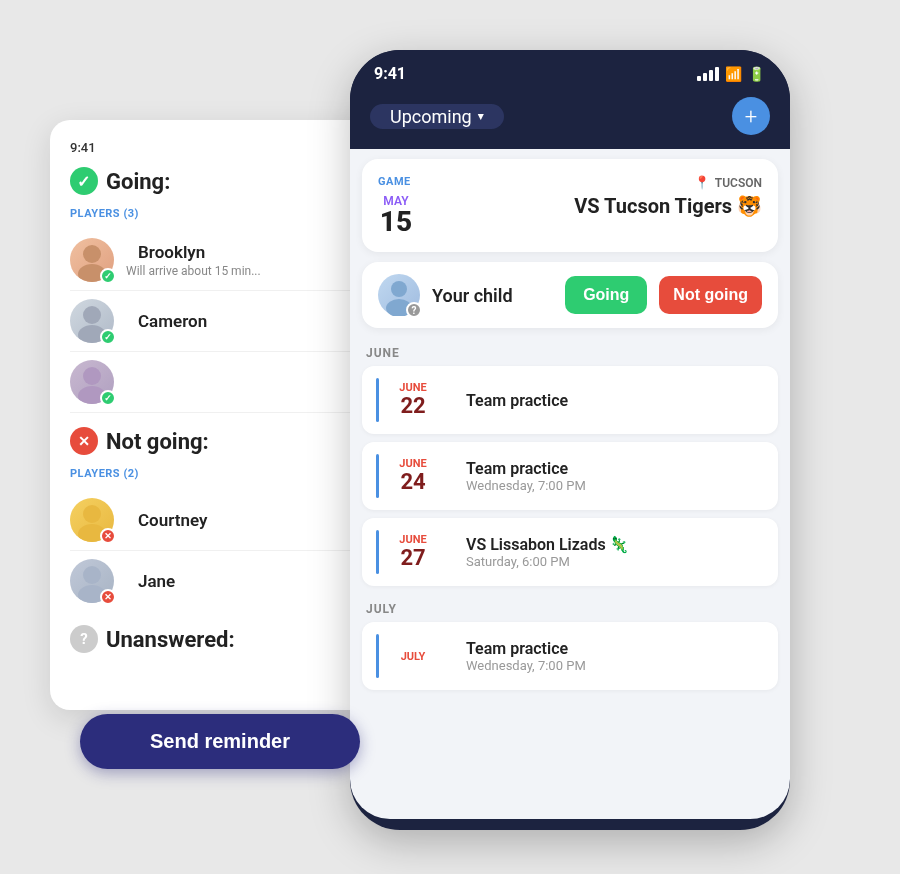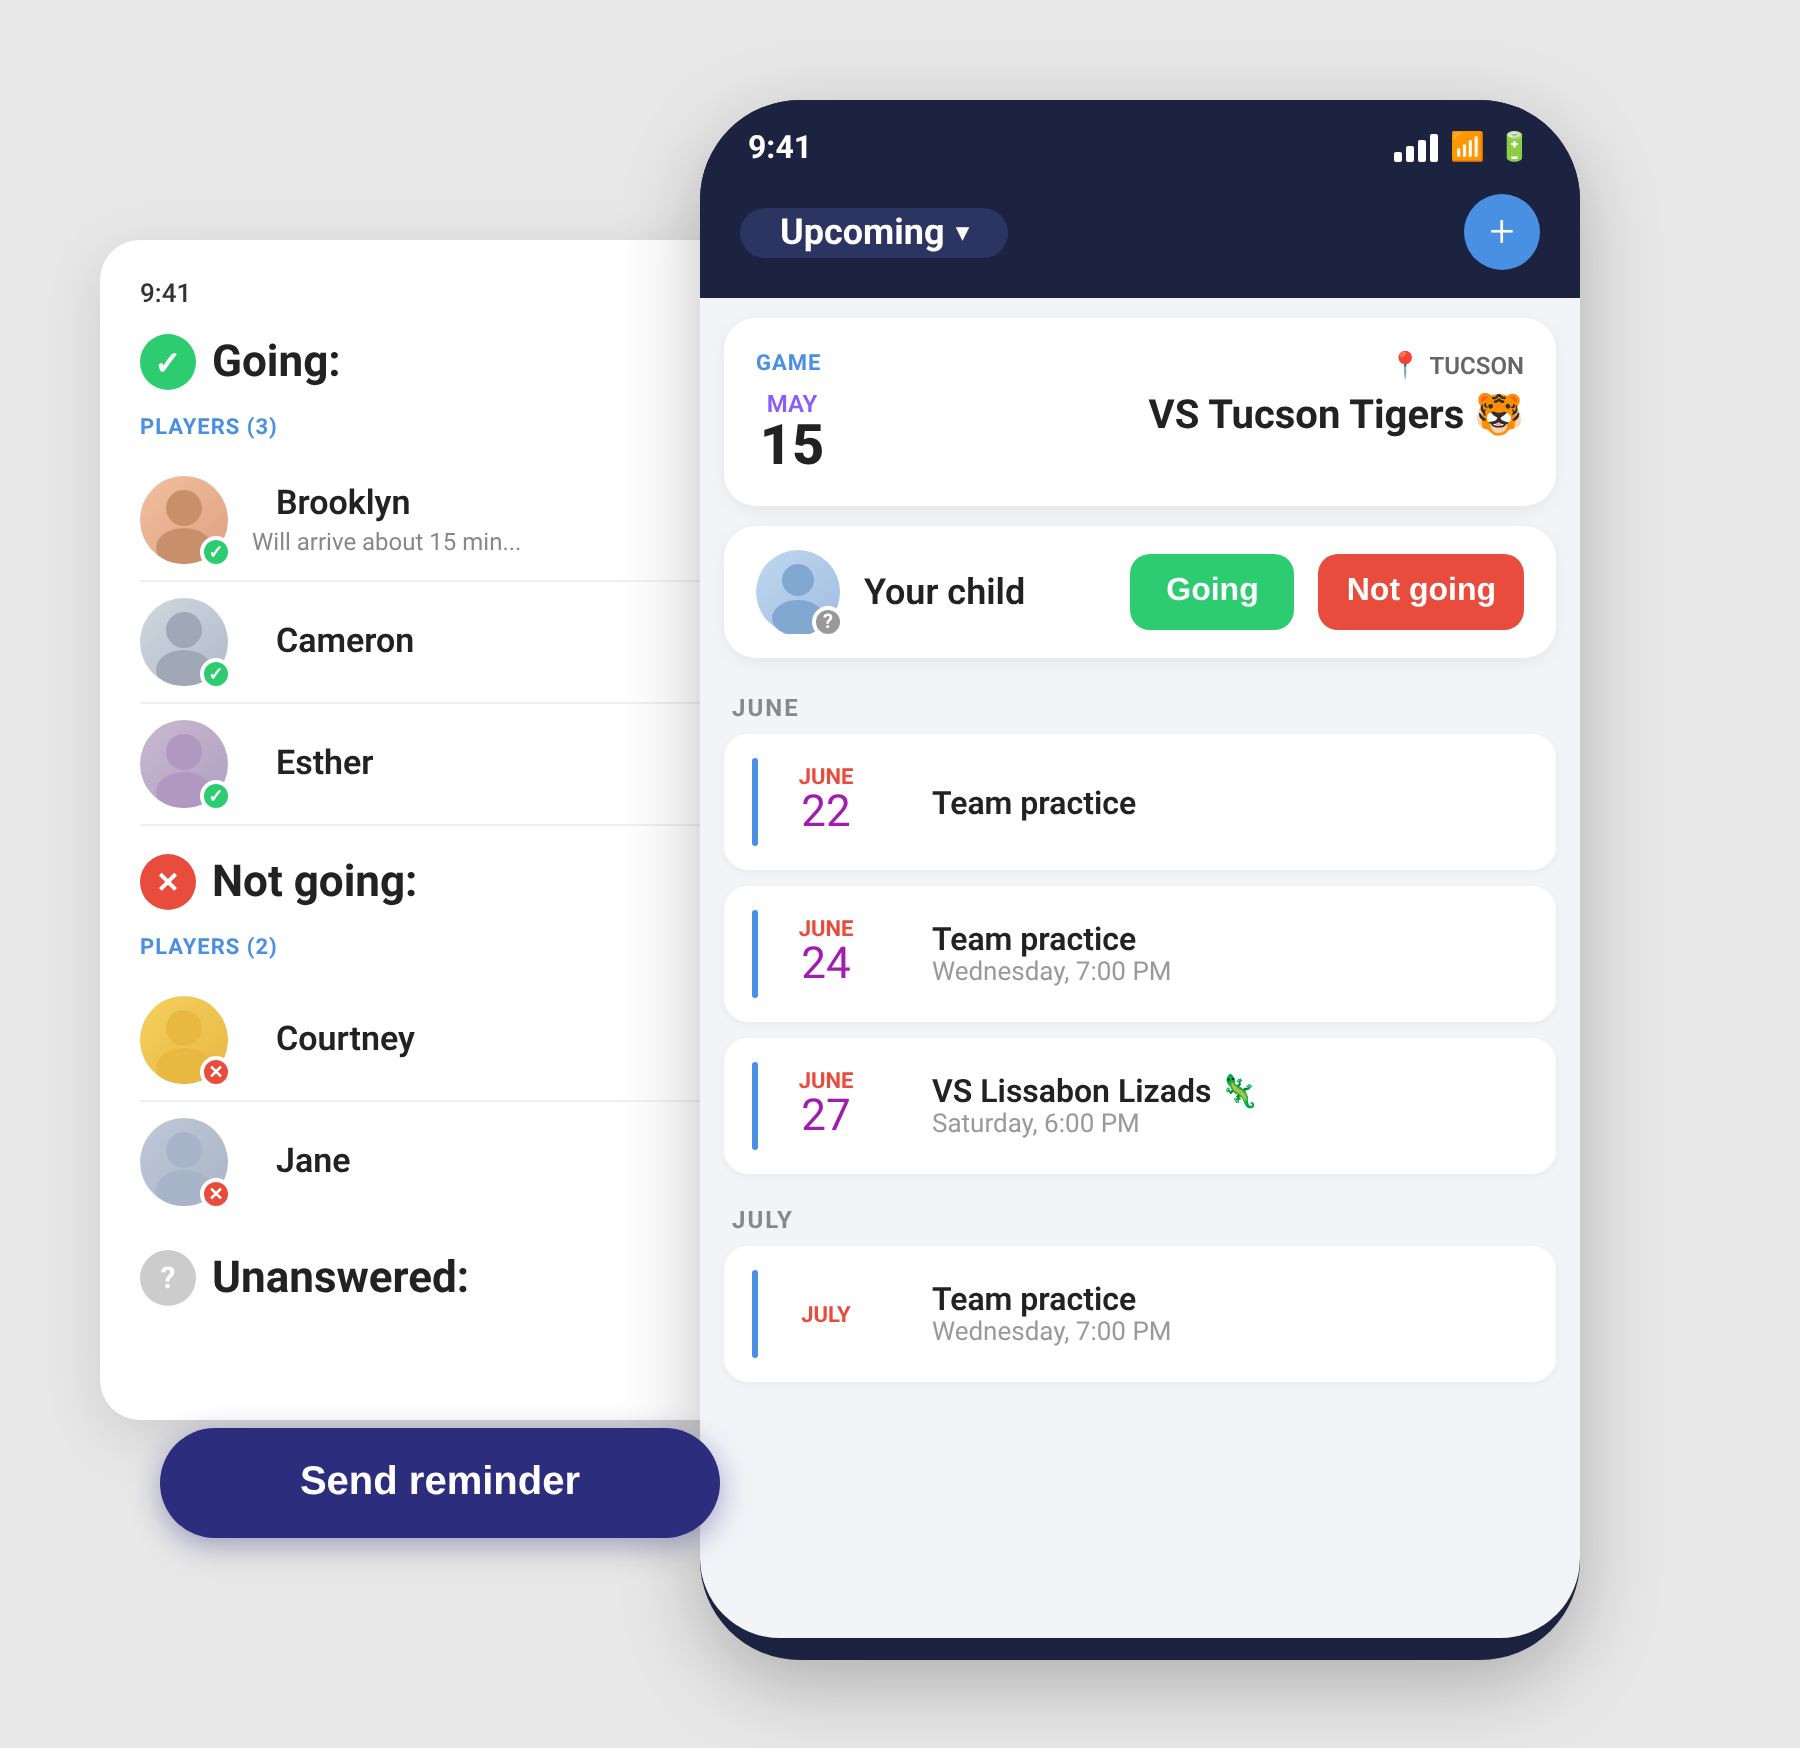--- a/index.html
+++ b/index.html
@@ -246,21 +246,21 @@
     }
     .upcoming-btn {
       background: #2c3561;
       border-radius: 25px;
       padding: 2px 20px;
       display: flex;
       align-items: center;
       gap: 6px;
       color: #fff;
       font-size: 18px;
-      font-weight: 700;
+      font-weight: 400;
     }
     .chevron-down { font-size: 12px; }
     .plus-btn {
       width: 38px;
       height: 38px;
       background: #4a90e2;
       border-radius: 50%;
       display: flex;
       align-items: center;
       justify-content: center;
@@ -440,22 +440,22 @@
       text-align: center;
     }
     .event-month-small {
       font-size: 11px;
       font-weight: 700;
       color: #e74c3c;
       text-transform: uppercase;
     }
     .event-day-num {
       font-size: 22px;
-      font-weight: 400;
-      color: #a21caf;
+      font-weight: 700;
+      color: #7f1d1d;
       line-height: 1.1;
     }
     .event-info { flex: 1; margin-left: 19px; }
     .event-title {
       font-size: 16px;
       font-weight: 600;
       color: #222;
     }
     .event-time-small {
       font-size: 13px;
@@ -517,23 +517,20 @@
   <div class="player-row">
     <div class="avatar-wrap">
       <div class="avatar-circle av-esther">
         <svg width="44" height="44" viewBox="0 0 44 44">
             <circle cx="22" cy="16" r="9" fill="#b098c0"></circle>
             <ellipse cx="22" cy="36" rx="14" ry="10" fill="#b098c0"></ellipse>
           </svg>
       </div>
       <div class="avatar-badge badge-green">✓</div>
     </div>
-    <div class="player-info">
-      <div class="player-name">Esther</div>
-    </div>
   </div>
 
   <div class="section-divider">
     <div class="not-going-header">
       <div class="x-circle"></div>
       <span>Not going:</span>
     </div>
     <div class="players-label">PLAYERS (2)</div>
 
     <div class="player-row">

